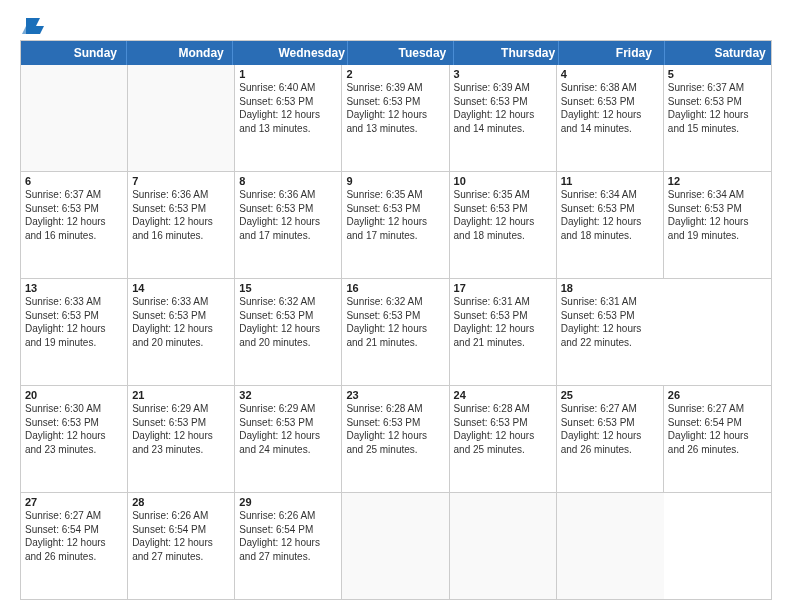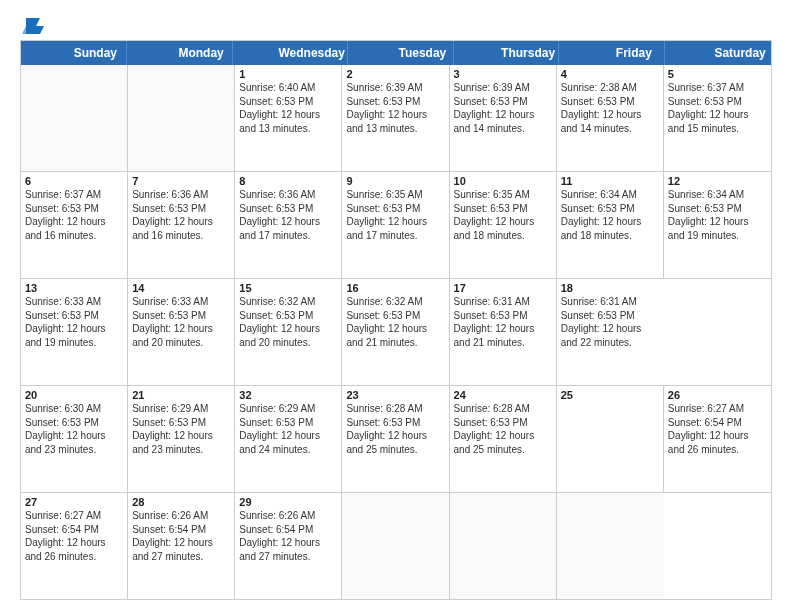--- a/index.html
+++ b/index.html
@@ -170,21 +170,21 @@
 Daylight: 12 hours and 13 minutes.</div>
           </div>
           <div class="cal-cell">
             <div class="day-num">3</div>
             <div class="day-info">Sunrise: 6:39 AM
 Sunset: 6:53 PM
 Daylight: 12 hours and 14 minutes.</div>
           </div>
           <div class="cal-cell">
             <div class="day-num">4</div>
-            <div class="day-info">Sunrise: 2:38 AM
+            <div class="day-info">Sunrise: 6:38 AM
 Sunset: 6:53 PM
 Daylight: 12 hours and 14 minutes.</div>
           </div>
           <div class="cal-cell">
             <div class="day-num">5</div>
             <div class="day-info">Sunrise: 6:37 AM
 Sunset: 6:53 PM
 Daylight: 12 hours and 15 minutes.</div>
           </div>
         </div>
@@ -296,20 +296,23 @@
 Daylight: 12 hours and 25 minutes.</div>
           </div>
           <div class="cal-cell">
             <div class="day-num">24</div>
             <div class="day-info">Sunrise: 6:28 AM
 Sunset: 6:53 PM
 Daylight: 12 hours and 25 minutes.</div>
           </div>
           <div class="cal-cell">
             <div class="day-num">25</div>
+            <div class="day-info">Sunrise: 6:27 AM
+Sunset: 6:53 PM
+Daylight: 12 hours and 26 minutes.</div>
           </div>
           <div class="cal-cell">
             <div class="day-num">26</div>
             <div class="day-info">Sunrise: 6:27 AM
 Sunset: 6:54 PM
 Daylight: 12 hours and 26 minutes.</div>
           </div>
         </div>
         <div class="cal-row">
           <div class="cal-cell">

